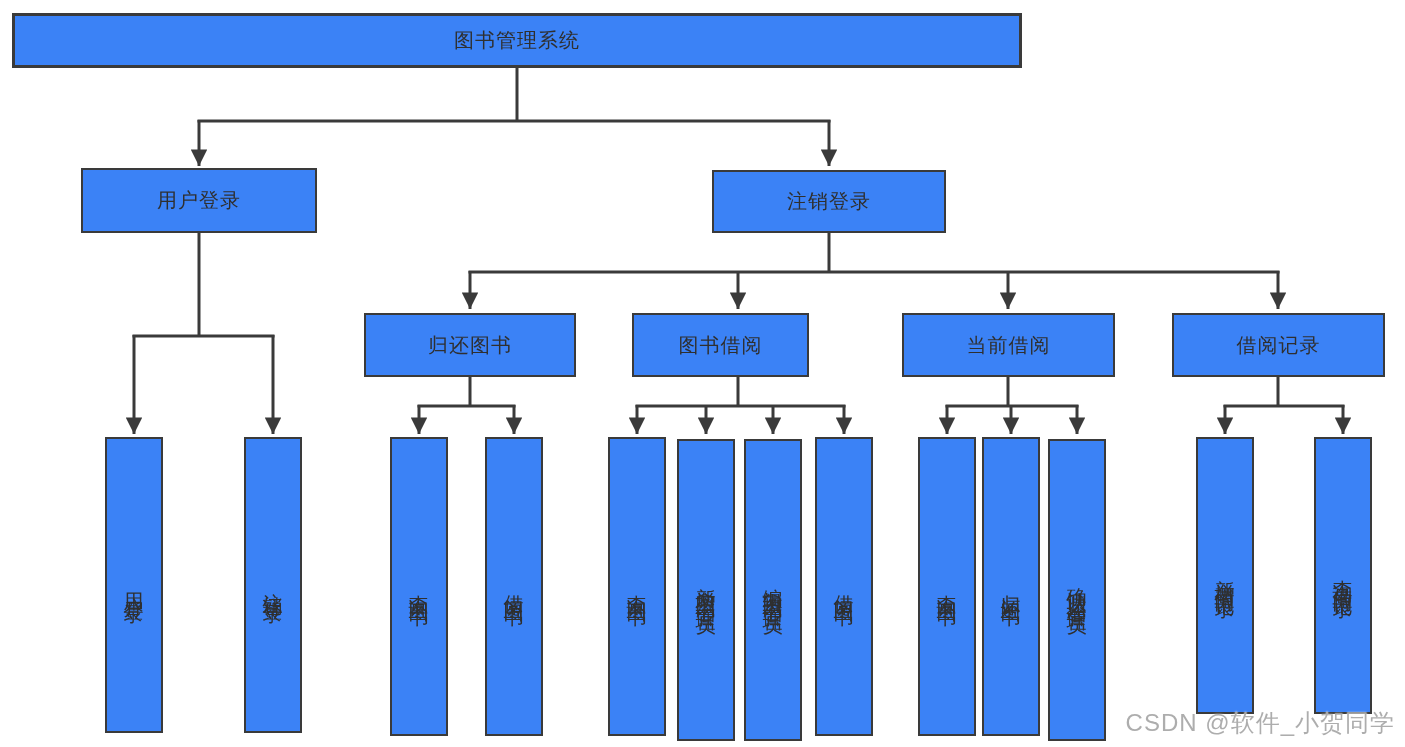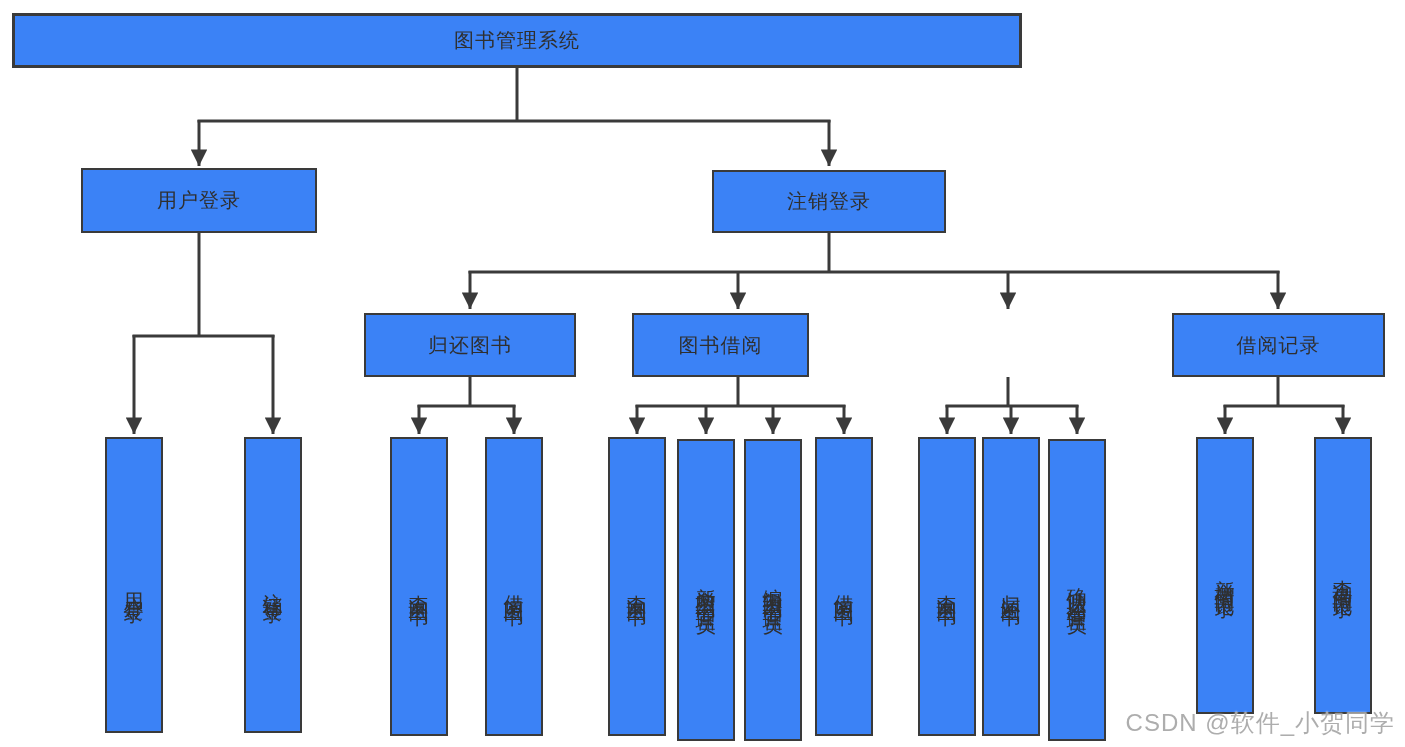--- a/index.html
+++ b/index.html
@@ -85,20 +85,23 @@
   <div class="box h" style="left:712px;top:170px;width:234px;height:63px">
     <span class="lbl">注销登录</span>
   </div>
 
   <div class="box h" style="left:364px;top:313px;width:212px;height:64px">
     <span class="lbl">归还图书</span>
   </div>
   <div class="box h" style="left:632px;top:313px;width:177px;height:64px">
     <span class="lbl">图书借阅</span>
   </div>
+  <div class="box h" style="left:902px;top:313px;width:213px;height:64px">
+    <span class="lbl">当前借阅</span>
+  </div>
   <div class="box h" style="left:1172px;top:313px;width:213px;height:64px">
     <span class="lbl">借阅记录</span>
   </div>
 
   <div class="box v" style="left:105px;top:437px;width:58px;height:296px">
     <span class="lbl">用户登录</span>
   </div>
   <div class="box v" style="left:244px;top:437px;width:58px;height:296px">
     <span class="lbl">注销登录</span>
   </div>

